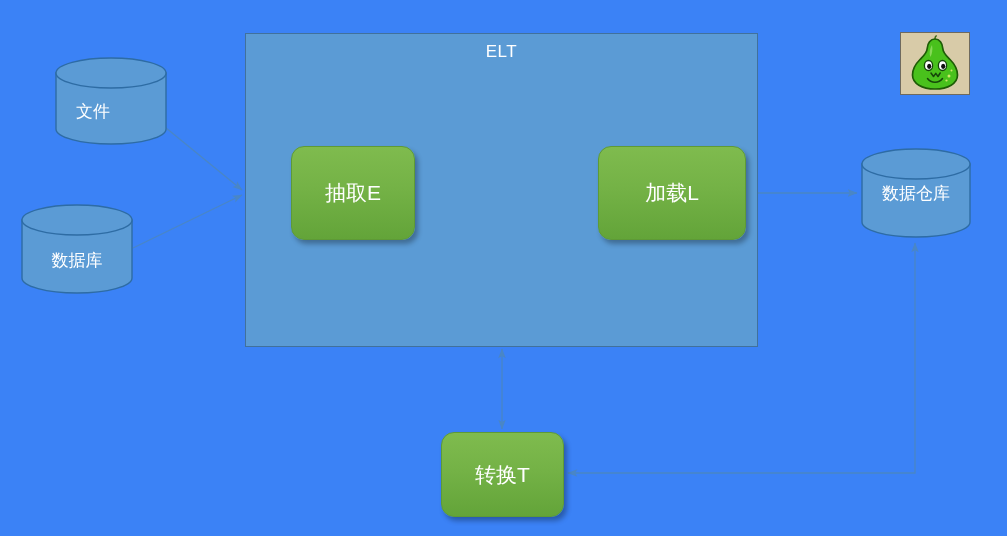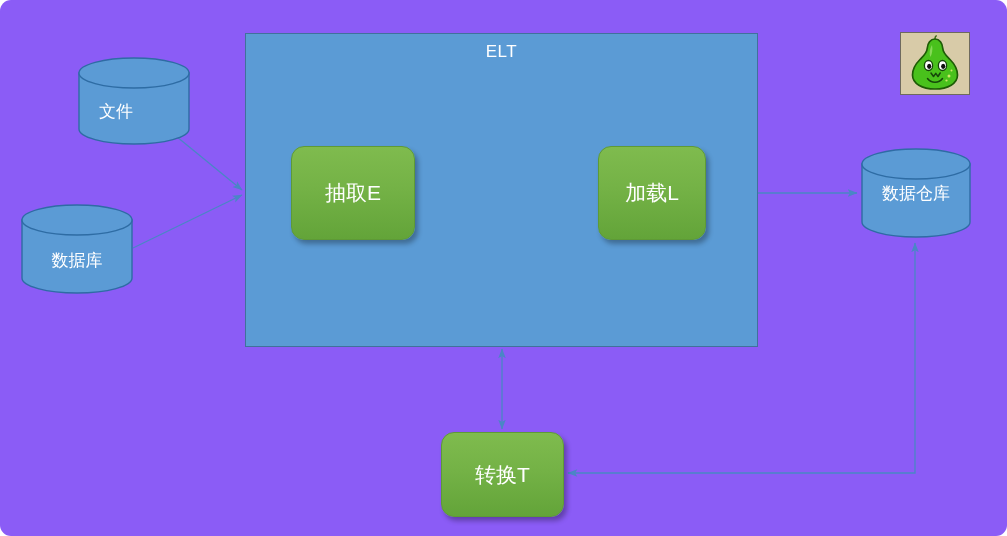--- a/index.html
+++ b/index.html
@@ -8,23 +8,22 @@
     padding: 0;
     background: #ffffff;
   }
   body {
     font-family: "Liberation Sans", "DejaVu Sans", sans-serif;
   }
   #canvas {
     position: relative;
     width: 1007px;
     height: 536px;
-    background: #8b5cf6;
+    background: #3b82f6;
     overflow: hidden;
-    border-radius: 11px;
   }
   #wires {
     position: absolute;
     left: 0;
     top: 0;
     width: 1007px;
     height: 536px;
     pointer-events: none;
   }
 
@@ -58,21 +57,21 @@
     border: 1px solid #5E9A36;
     box-shadow: 3px 4px 5px rgba(0,0,0,0.30);
     box-sizing: border-box;
     display: flex;
     align-items: center;
     justify-content: center;
     color: #ffffff;
     font-size: 21px;
   }
   .proc-extract { left: 291px; top: 146px; width: 124px; height: 94px; }
-  .proc-load    { left: 598px; top: 146px; width: 108px; height: 94px; }
+  .proc-load    { left: 598px; top: 146px; width: 148px; height: 94px; }
   .proc-transform {
     left: 441px;
     top: 432px;
     width: 123px;
     height: 85px;
   }
 
   
   .cyl {
     position: absolute;
@@ -80,21 +79,21 @@
   .cyl svg { display: block; }
   .cyl-label {
     position: absolute;
     left: 0;
     width: 100%;
     text-align: center;
     color: #ffffff;
     font-size: 17px;
     pointer-events: none;
   }
-  .cyl-file     { left: 30px;  top: 57px;  width: 124px; height: 88px; padding-left: 48px; }
+  .cyl-file     { left: 7px;  top: 57px;  width: 124px; height: 88px; padding-left: 48px; }
   .cyl-db       { left: 21px;  top: 203px; width: 112px; height: 92px; }
   .cyl-warehouse{ left: 861px; top: 148px; width: 110px; height: 90px; }
 
   
   .mascot {
     position: absolute;
     left: 900px;
     top: 32px;
     width: 70px;
     height: 63px;

